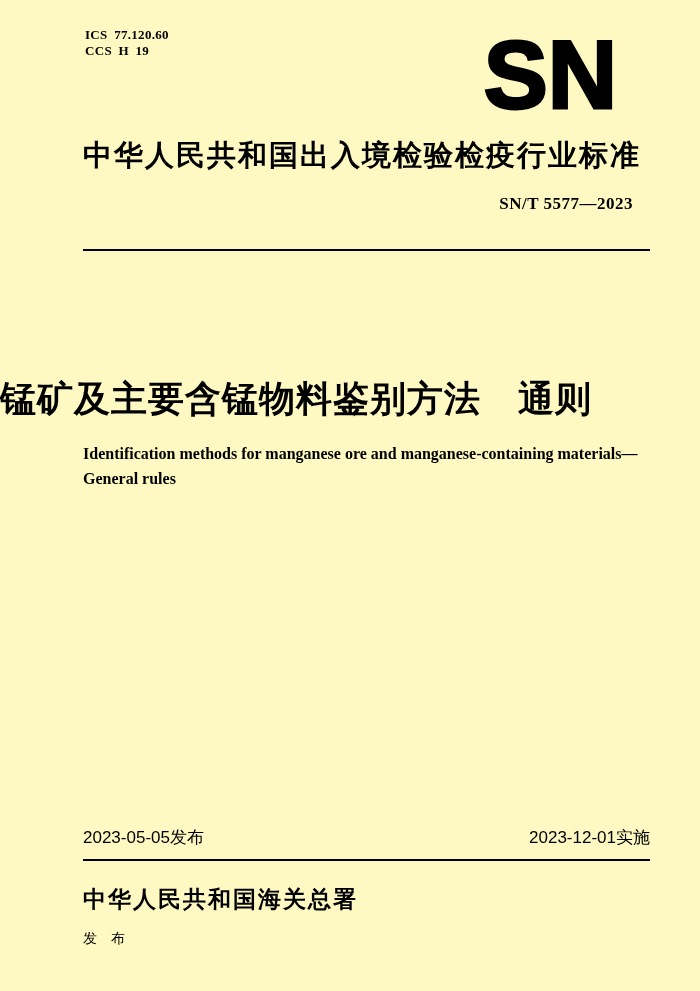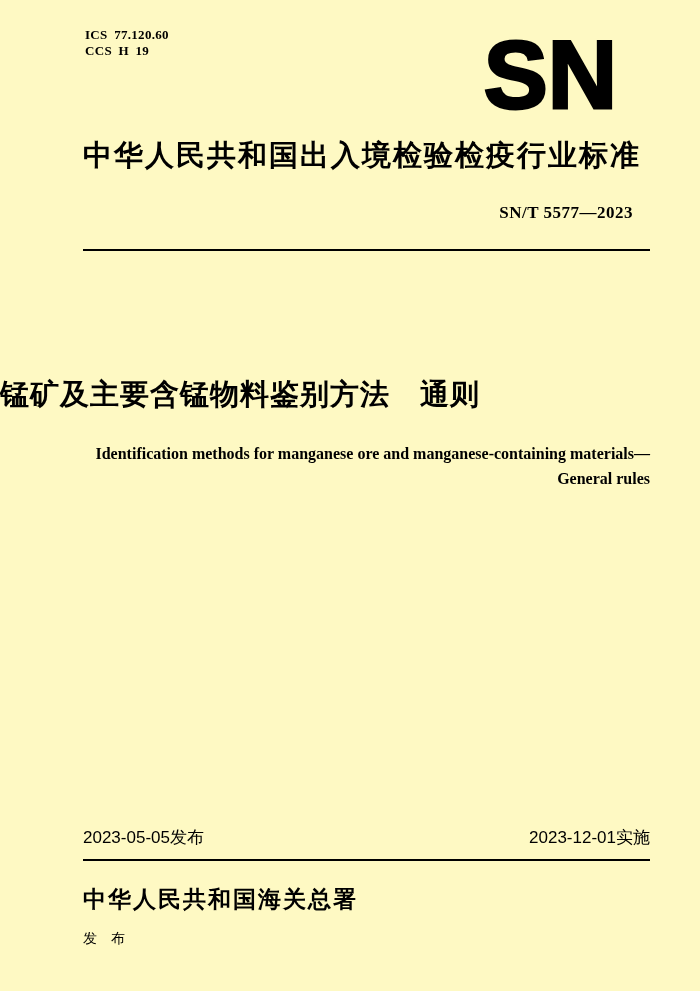--- a/index.html
+++ b/index.html
@@ -58,21 +58,21 @@
     font-size: 29px;
     letter-spacing: 2px;
     white-space: nowrap;
     font-family: "Liberation Sans", sans-serif;
   }
 
   
   .std-number {
     position: absolute;
     right: 67px;
-    top: 203px;
+    top: 194px;
     font-family: "Liberation Serif", serif;
     font-weight: bold;
     font-size: 17px;
     letter-spacing: 0.5px;
     white-space: nowrap;
   }
 
   .rule {
     position: absolute;
     left: 83px;
@@ -82,35 +82,35 @@
   }
   .rule-top { top: 249px; }
   .rule-bottom { top: 859px; height: 2px; }
 
   
   .title-cn {
     position: absolute;
     left: 0;
     top: 375px;
     width: 580px;
-    text-align: left;
+    text-align: center;
     font-weight: bold;
-    font-size: 29px;
+    font-size: 36px;
     letter-spacing: 1px;
     white-space: nowrap;
     font-family: "Liberation Sans", sans-serif;
   }
 
   
   .title-en {
     position: absolute;
     left: 83px;
     top: 441px;
     width: 567px;
-    text-align: right;
+    text-align: left;
     font-family: "Liberation Serif", serif;
     font-weight: bold;
     font-size: 16px;
     line-height: 25px;
   }
   .title-en .line1 { white-space: nowrap; }
 
   
   .date-row {
     position: absolute;

